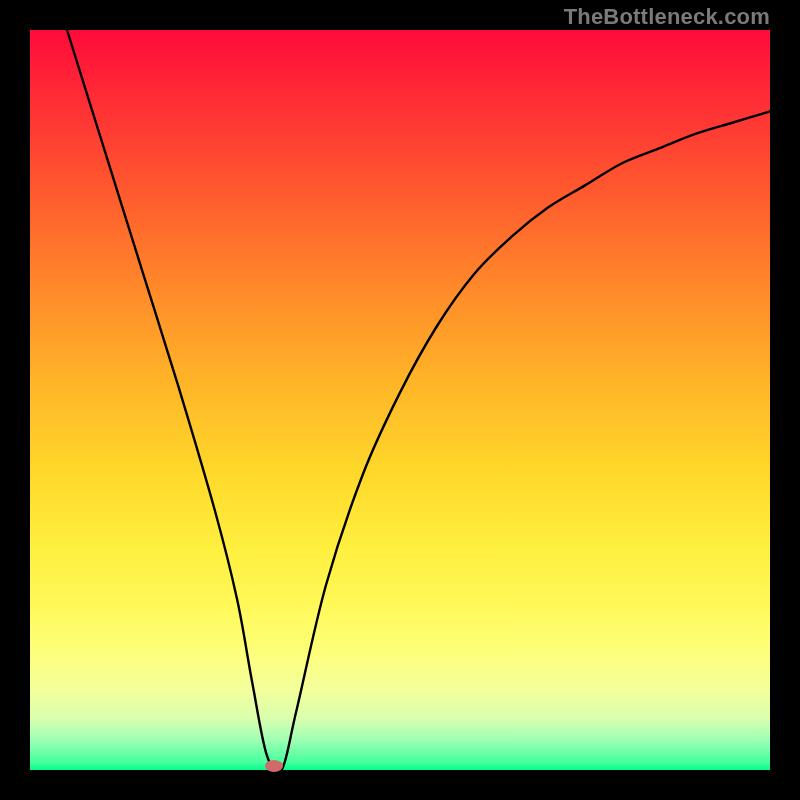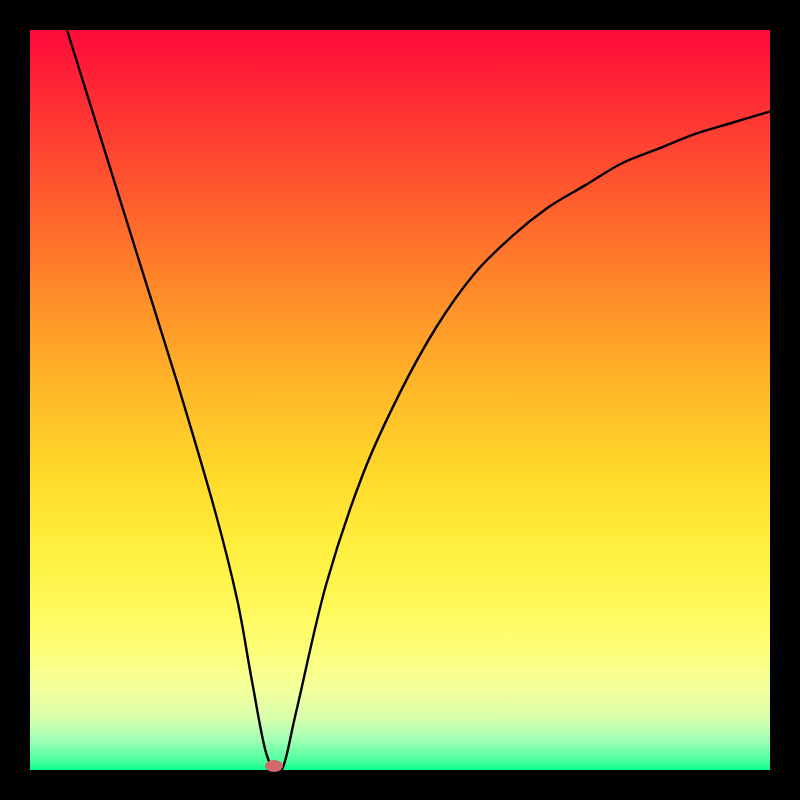--- a/index.html
+++ b/index.html
@@ -62,20 +62,21 @@
     height: 12px;
     background: #d16b6b;
     border-radius: 50%;
     transform: translate(-50%, -50%);
   }
 </style>
 </head>
 <body>
 
 <div class="frame">
+  <div class="watermark">TheBottleneck.com</div>
 
   <div class="plot-area">
     <svg class="curve" viewBox="0 0 740 740" preserveAspectRatio="none">
       <path id="curve-path" d="M 37.00 0.00 C 43.17 19.73, 61.67 78.93, 74.00 118.40 C 86.33 157.87, 98.67 197.33, 111.00 236.80 C 123.33 276.27, 135.67 314.50, 148.00 355.20 C 160.33 395.90, 175.13 445.23, 185.00 481.00 C 194.87 516.77, 201.03 541.43, 207.20 569.80 C 213.37 598.17, 217.07 625.30, 222.00 651.20 C 226.93 677.10, 231.87 710.40, 236.80 725.20 C 241.73 740.00, 246.67 747.40, 251.60 740.00 C 256.53 732.60, 259.00 711.63, 266.40 680.80 C 273.80 649.97, 284.90 594.47, 296.00 555.00 C 307.10 515.53, 320.67 476.07, 333.00 444.00 C 345.33 411.93, 357.67 387.27, 370.00 362.60 C 382.33 337.93, 394.67 315.73, 407.00 296.00 C 419.33 276.27, 431.67 259.00, 444.00 244.20 C 456.33 229.40, 468.67 218.30, 481.00 207.20 C 493.33 196.10, 505.67 186.23, 518.00 177.60 C 530.33 168.97, 542.67 162.80, 555.00 155.40 C 567.33 148.00, 579.67 139.37, 592.00 133.20 C 604.33 127.03, 616.67 123.33, 629.00 118.40 C 641.33 113.47, 653.67 107.92, 666.00 103.60 C 678.33 99.28, 690.67 96.20, 703.00 92.50 C 715.33 88.80, 733.83 83.25, 740.00 81.40" fill="none" stroke="#000000" stroke-width="2.4" stroke-linejoin="round" stroke-linecap="round"></path>
     </svg>
     <div id="marker" class="marker" style="left: 244.2px; top: 736.3px; background: rgb(209, 107, 107);"></div>
   </div>
 </div>
 
 </body></html>

